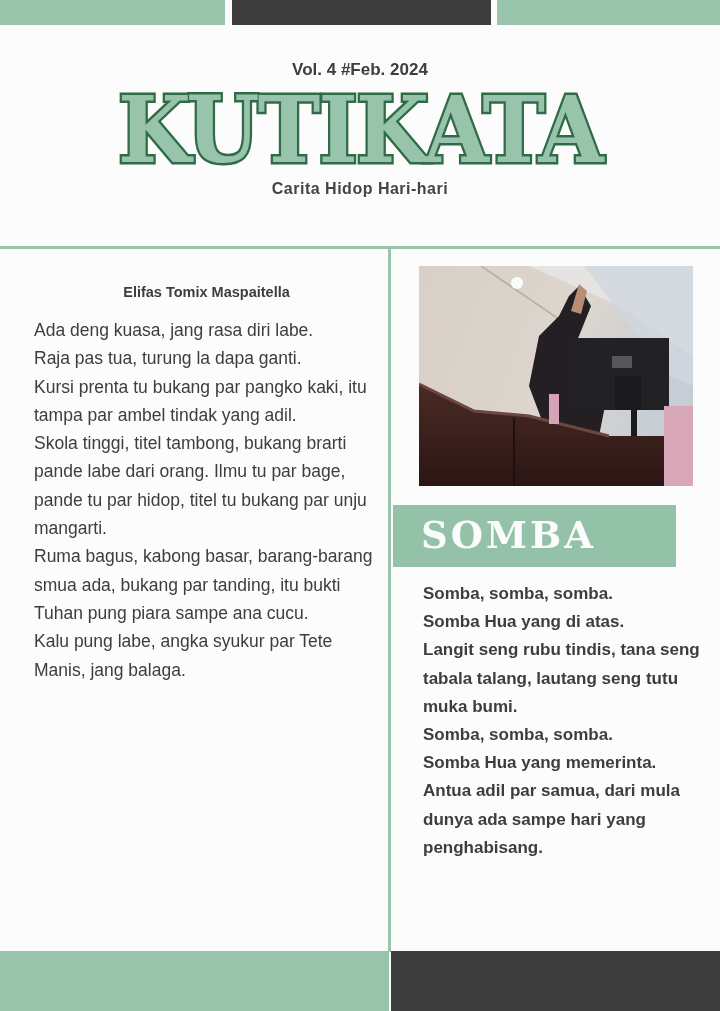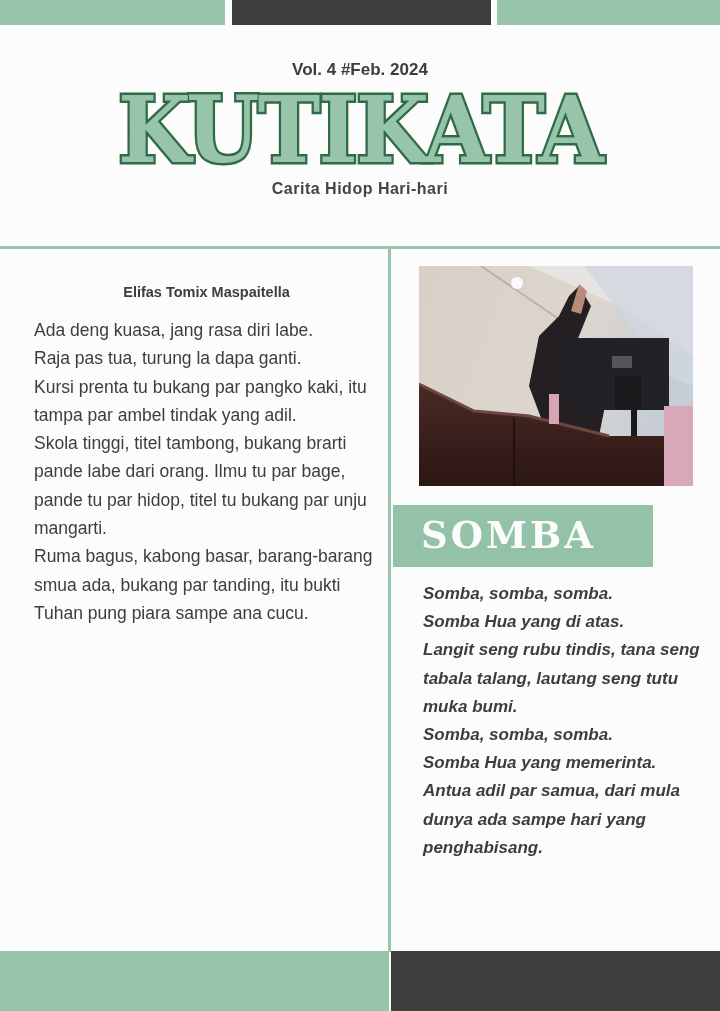--- a/index.html
+++ b/index.html
@@ -23,24 +23,24 @@
 
   .left-col { position: absolute; left: 34px; top: 270px; width: 345px; }
   .article-title { font-family: "DejaVu Serif", "Liberation Serif", serif; font-weight: bold; font-size: 33px; line-height: 44px; color: #8fc1a6; letter-spacing: -0.5px; }
   .author { margin-top: 14px; font-size: 14.5px; font-weight: bold; color: #3d3d3d; text-align: center; }
   .body-text { margin-top: 16px; font-size: 17.5px; line-height: 28.3px; color: #3d3d3d; }
   .body-text p { margin: 0; }
 
   .photo { position: absolute; left: 419px; top: 266px; width: 274px; height: 220px; overflow: hidden; background: #c9c4be; }
   .photo svg { display: block; }
 
-  .section-band { position: absolute; left: 393px; top: 505px; width: 260px; height: 62px; background: #93c2a8; }
+  .section-band { position: absolute; left: 393px; top: 505px; width: 283px; height: 62px; background: #93c2a8; }
   .section-title { position: absolute; left: 28px; top: 8px; font-family: "DejaVu Serif", "Liberation Serif", serif; font-weight: bold; font-size: 37px; letter-spacing: 3px; color: #fbfcfb; }
 
-  .right-col { position: absolute; left: 423px; top: 580px; width: 280px; font-size: 17px; line-height: 28.2px; font-weight: bold; color: #3d3d3d; font-style: italic; }
+  .right-col { position: absolute; left: 423px; top: 580px; width: 280px; font-size: 17px; line-height: 28.2px; font-weight: bold; color: #3d3d3d; }
   .right-col p { margin: 0; }
 
   .bottom-left  { left: 0; top: 951px; width: 389px; height: 60px; background: #98c4ab; }
   .bottom-right { left: 391px; top: 951px; width: 329px; height: 60px; background: #3d3d3d; }
 </style>
 </head>
 <body>
 
 <div class="bar top-left"></div>
 <div class="bar top-mid"></div>
@@ -60,20 +60,21 @@
 <div class="vr"></div>
 
 <div class="left-col">
   <div class="author">Elifas Tomix Maspaitella</div>
   <div class="body-text">
     <p>Ada deng kuasa, jang rasa diri labe.</p>
     <p>Raja pas tua, turung la dapa ganti.</p>
     <p>Kursi prenta tu bukang par pangko kaki, itu tampa par ambel tindak yang adil.</p>
     <p>Skola tinggi, titel tambong, bukang brarti pande labe dari orang. Ilmu tu par bage, pande tu par hidop, titel tu bukang par unju mangarti.</p>
     <p>Ruma bagus, kabong basar, barang-barang smua ada, bukang par tanding, itu bukti Tuhan pung piara sampe ana cucu.</p>
+    <p>Kalu pung labe, angka syukur par Tete Manis, jang balaga.</p>
   </div>
 </div>
 
 <div class="photo">
   <svg width="274" height="220" viewBox="0 0 274 220">
     <defs>
       <linearGradient id="wall" x1="0" y1="0" x2="1" y2="0.3">
         <stop offset="0" stop-color="#d8d0c6"></stop>
         <stop offset="0.6" stop-color="#ddd6ce"></stop>
         <stop offset="1" stop-color="#c6cdd6"></stop>

